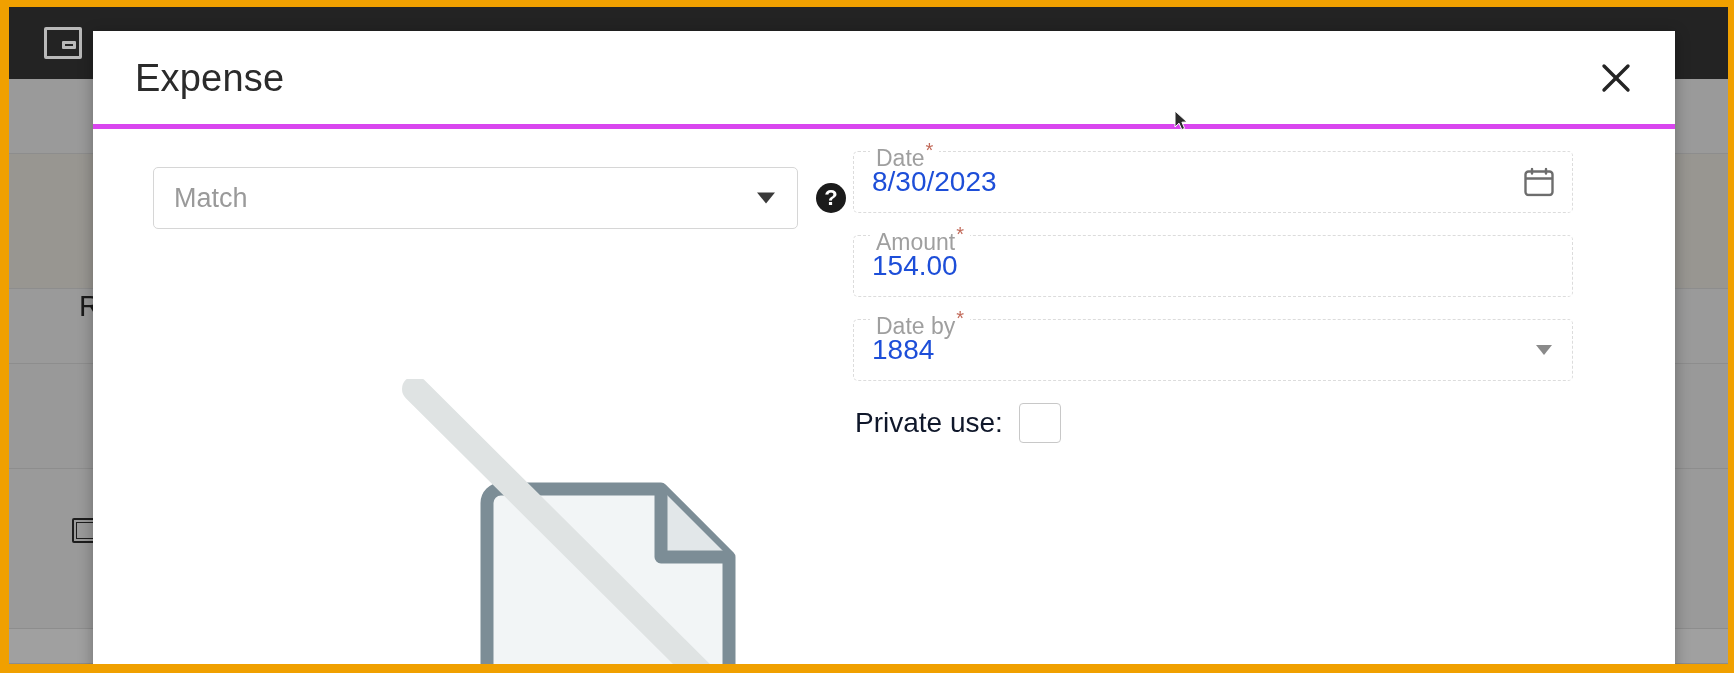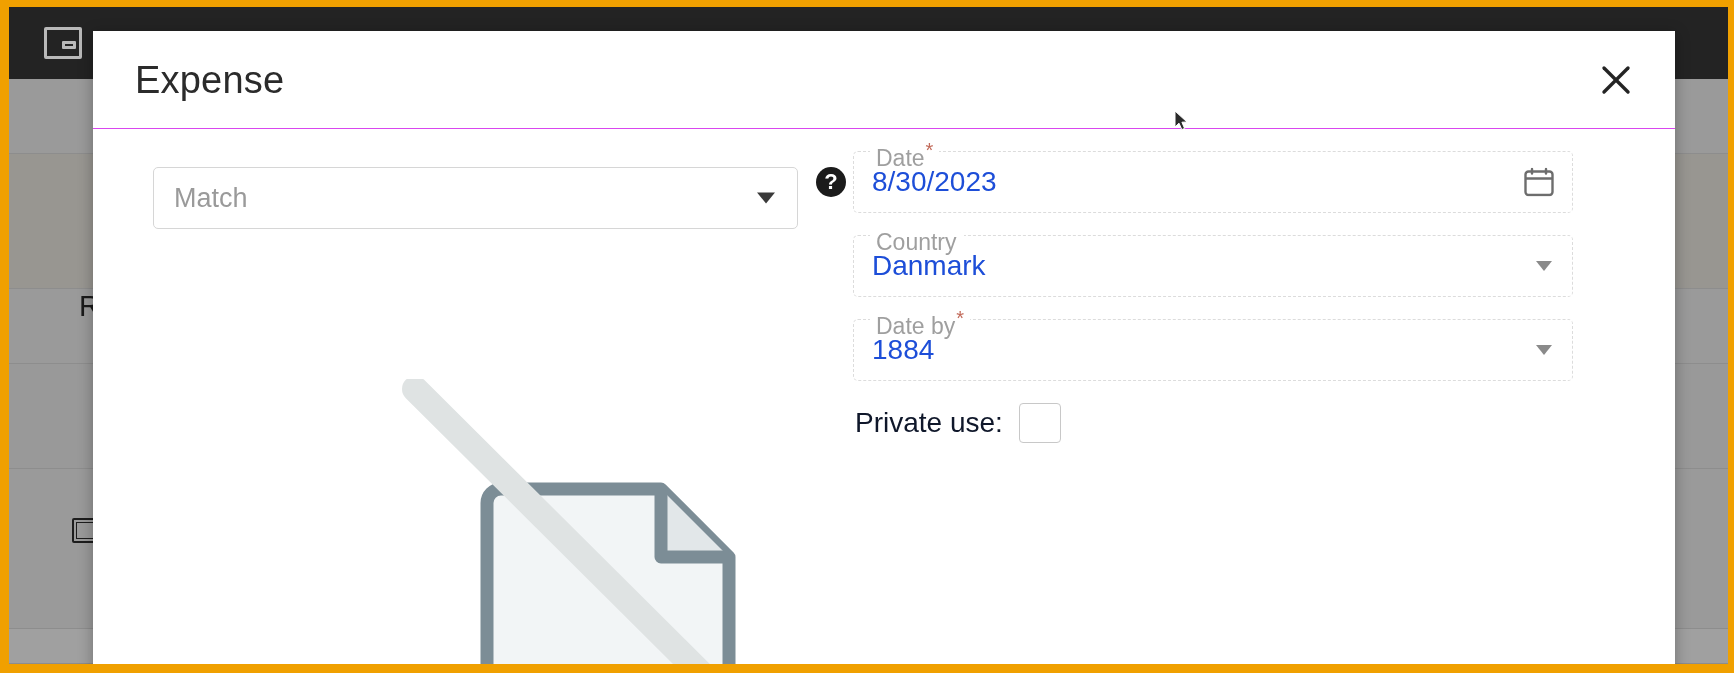--- a/index.html
+++ b/index.html
@@ -153,21 +153,21 @@
     width: 1582px;
     height: 642px;
     background: #ffffff;
     box-shadow: 0 3px 14px rgba(0,0,0,.30);
     z-index: 40;
     overflow: hidden;
   }
   .modal-header {
     position: relative;
     height: 98px;
-    border-bottom: 1px solid #d946ef;
+    border-bottom: 5px solid #d946ef;
     display: flex;
     align-items: center;
     padding: 0 48px 0 42px;
   }
   .modal-title {
     font-size: 38px;
     color: #2b2b2b;
     font-weight: 400;
     line-height: 1;
     letter-spacing: .2px;
@@ -196,21 +196,21 @@
   .left-pane {
     position: relative;
     width: 760px;
     flex: 0 0 760px;
     padding: 38px 0 0 60px;
   }
 
   
   .match-row {
     display: flex;
-    align-items: flex-start;
+    align-items: center;
     gap: 18px;
   }
   .match-select {
     position: relative;
     width: 645px;
     height: 62px;
     border: 1px solid #d6d6d6;
     border-radius: 5px;
     background: #fff;
     display: flex;
@@ -435,27 +435,26 @@
             <svg width="30" height="29" viewBox="0 0 30 29" aria-hidden="true">
               <rect x="1.5" y="4" width="27" height="23.5" rx="3" fill="none" stroke="#6d6d6d" stroke-width="2.4"></rect>
               <line x1="1.5" y1="11" x2="28.5" y2="11" stroke="#6d6d6d" stroke-width="2.4"></line>
               <line x1="8" y1="1.5" x2="8" y2="6" stroke="#6d6d6d" stroke-width="2.4" stroke-linecap="round"></line>
               <line x1="22" y1="1.5" x2="22" y2="6" stroke="#6d6d6d" stroke-width="2.4" stroke-linecap="round"></line>
             </svg>
           </span>
         </div>
 
         <div class="row2">
-        </div>
-
-        <div class="field">
-          <span class="legend"><span>Country</span><span class="req"></span></span>
-          <span class="value">Danmark</span>
-          <span class="fcaret"></span>
-        </div>
+          <div class="field f-amount">
+            <span class="legend"><span>Amount</span><span class="req">*</span></span>
+            <span class="value">154.00</span>
+          </div>
+        </div>
+
 
 
         <div class="field">
           <span class="legend"><span>Date by</span><span class="req">*</span></span>
           <span class="value">1884</span>
           <span class="fcaret"></span>
         </div>
 
         <div class="private-row">
           <span class="private-label">Private use:</span>

